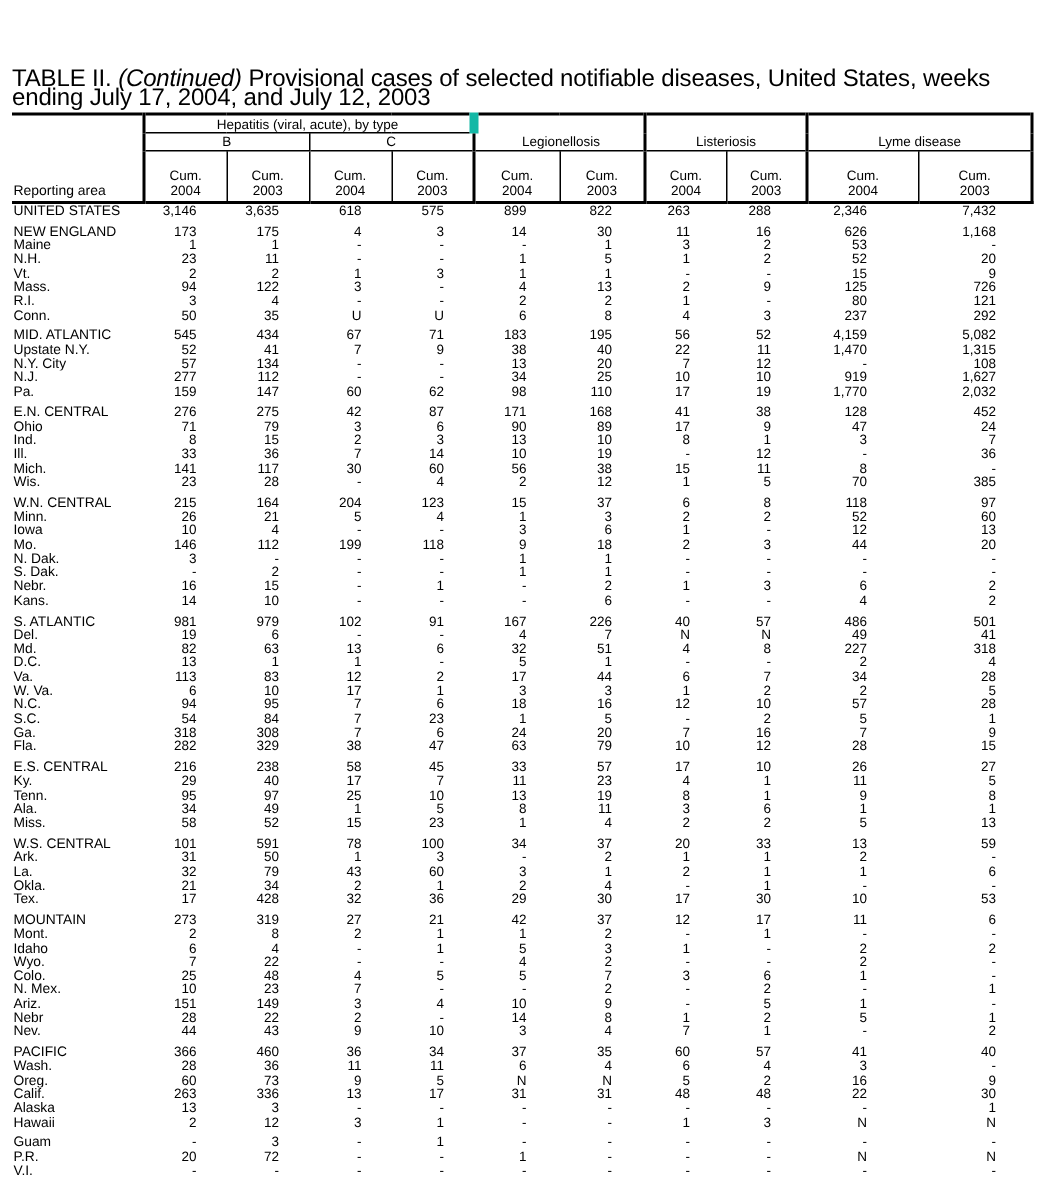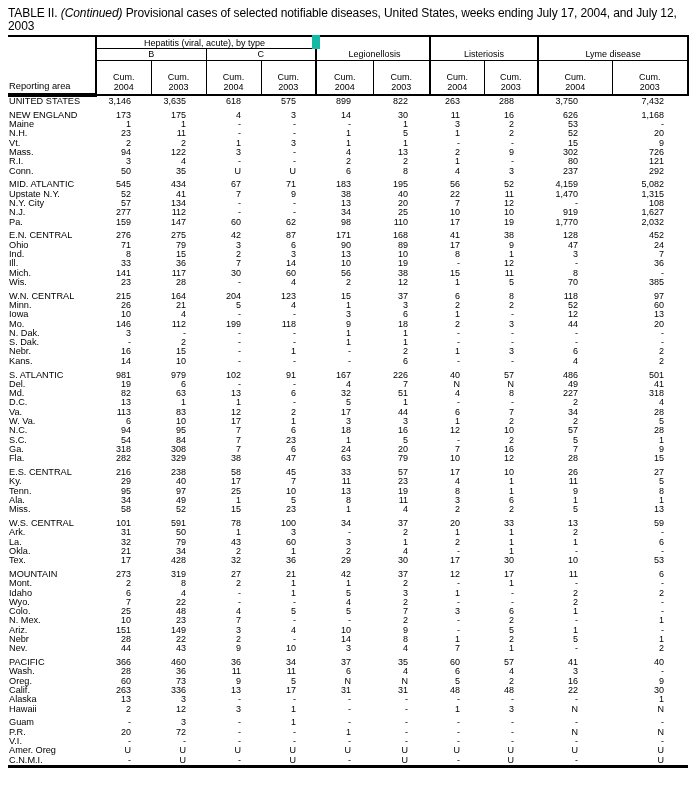--- a/index.html
+++ b/index.html
@@ -5,36 +5,36 @@
   * { box-sizing: border-box; }
   html, body { margin: 0; padding: 0; }
   body {
     width: 695px; height: 785px;
     background: #ffffff; color: #000000;
     font-family: "Liberation Sans", sans-serif;
     overflow: hidden;
   }
   .page { padding: 7px 7px 0 8px; }
 
-  .title { font-size: 12px; line-height: 12.5px; letter-spacing: -0.1px; }
+  .title { font-size: 16px; line-height: 12.5px; letter-spacing: -0.1px; margin-top: 40px; }
   .title .cont { font-style: italic; }
 
   table.tbl {
     width: 680px; border-collapse: collapse; table-layout: fixed;
     margin-top: 3px;
     border-top: 2.5px solid #000;
     border-bottom: 3px solid #000;
   }
   thead th { font-weight: normal; font-size: 9px; padding: 0; }
   .area-head {
     text-align: left; vertical-align: bottom;
     padding: 0 0 2px 1px; font-size: 9.3px;
-    border-bottom: 4px solid #000000;
+    border-bottom: 2px solid #000000;
   }
-  .hep-grp  { border-left: 2px solid #000; border-right: 8px solid #14b8a6; border-bottom: 1.5px solid #000; padding: 1px 0 0; }
+  .hep-grp  { border-left: 2px solid #000; border-right: 6px solid #14b8a6; border-bottom: 1.5px solid #000; padding: 1px 0 0; }
   .sub      { border-bottom: 1.5px solid #000; padding: 0 0 1px; }
   .dis-grp  { vertical-align: bottom; border-bottom: 1.5px solid #000; padding: 0 14px 1px; }
   .bl1 { border-left: 1px solid #000; }
   .bl2 { border-left: 2px solid #000; }
   .br2 { border-right: 2px solid #000; }
   th.cum { border-bottom: 2px solid #000; padding: 12px 0 2px; font-size: 9px; line-height: 9.5px; }
 
   tbody td {
     font-size: 9px; line-height: 9.3px; height: 9.3px;
     padding: 0; white-space: nowrap; overflow: hidden;
@@ -106,21 +106,21 @@
         <tr>
           <td class="area">UNITED STATES</td>
           <td class="num c1">3,146</td>
           <td class="num c2">3,635</td>
           <td class="num c3">618</td>
           <td class="num c4">575</td>
           <td class="num c5">899</td>
           <td class="num c6">822</td>
           <td class="num c7">263</td>
           <td class="num c8">288</td>
-          <td class="num c9">3,750</td>
+          <td class="num c9">2,346</td>
           <td class="num c10">7,432</td>
         </tr>
         <tr class="gap">
           <td colspan="11"></td>
         </tr>
         <tr>
           <td class="area">NEW ENGLAND</td>
           <td class="num c1">173</td>
           <td class="num c2">175</td>
           <td class="num c3">4</td>
@@ -174,21 +174,21 @@
         <tr>
           <td class="area">Mass.</td>
           <td class="num c1">94</td>
           <td class="num c2">122</td>
           <td class="num c3">3</td>
           <td class="num c4">-</td>
           <td class="num c5">4</td>
           <td class="num c6">13</td>
           <td class="num c7">2</td>
           <td class="num c8">9</td>
-          <td class="num c9">302</td>
+          <td class="num c9">125</td>
           <td class="num c10">726</td>
         </tr>
         <tr>
           <td class="area">R.I.</td>
           <td class="num c1">3</td>
           <td class="num c2">4</td>
           <td class="num c3">-</td>
           <td class="num c4">-</td>
           <td class="num c5">2</td>
           <td class="num c6">2</td>

